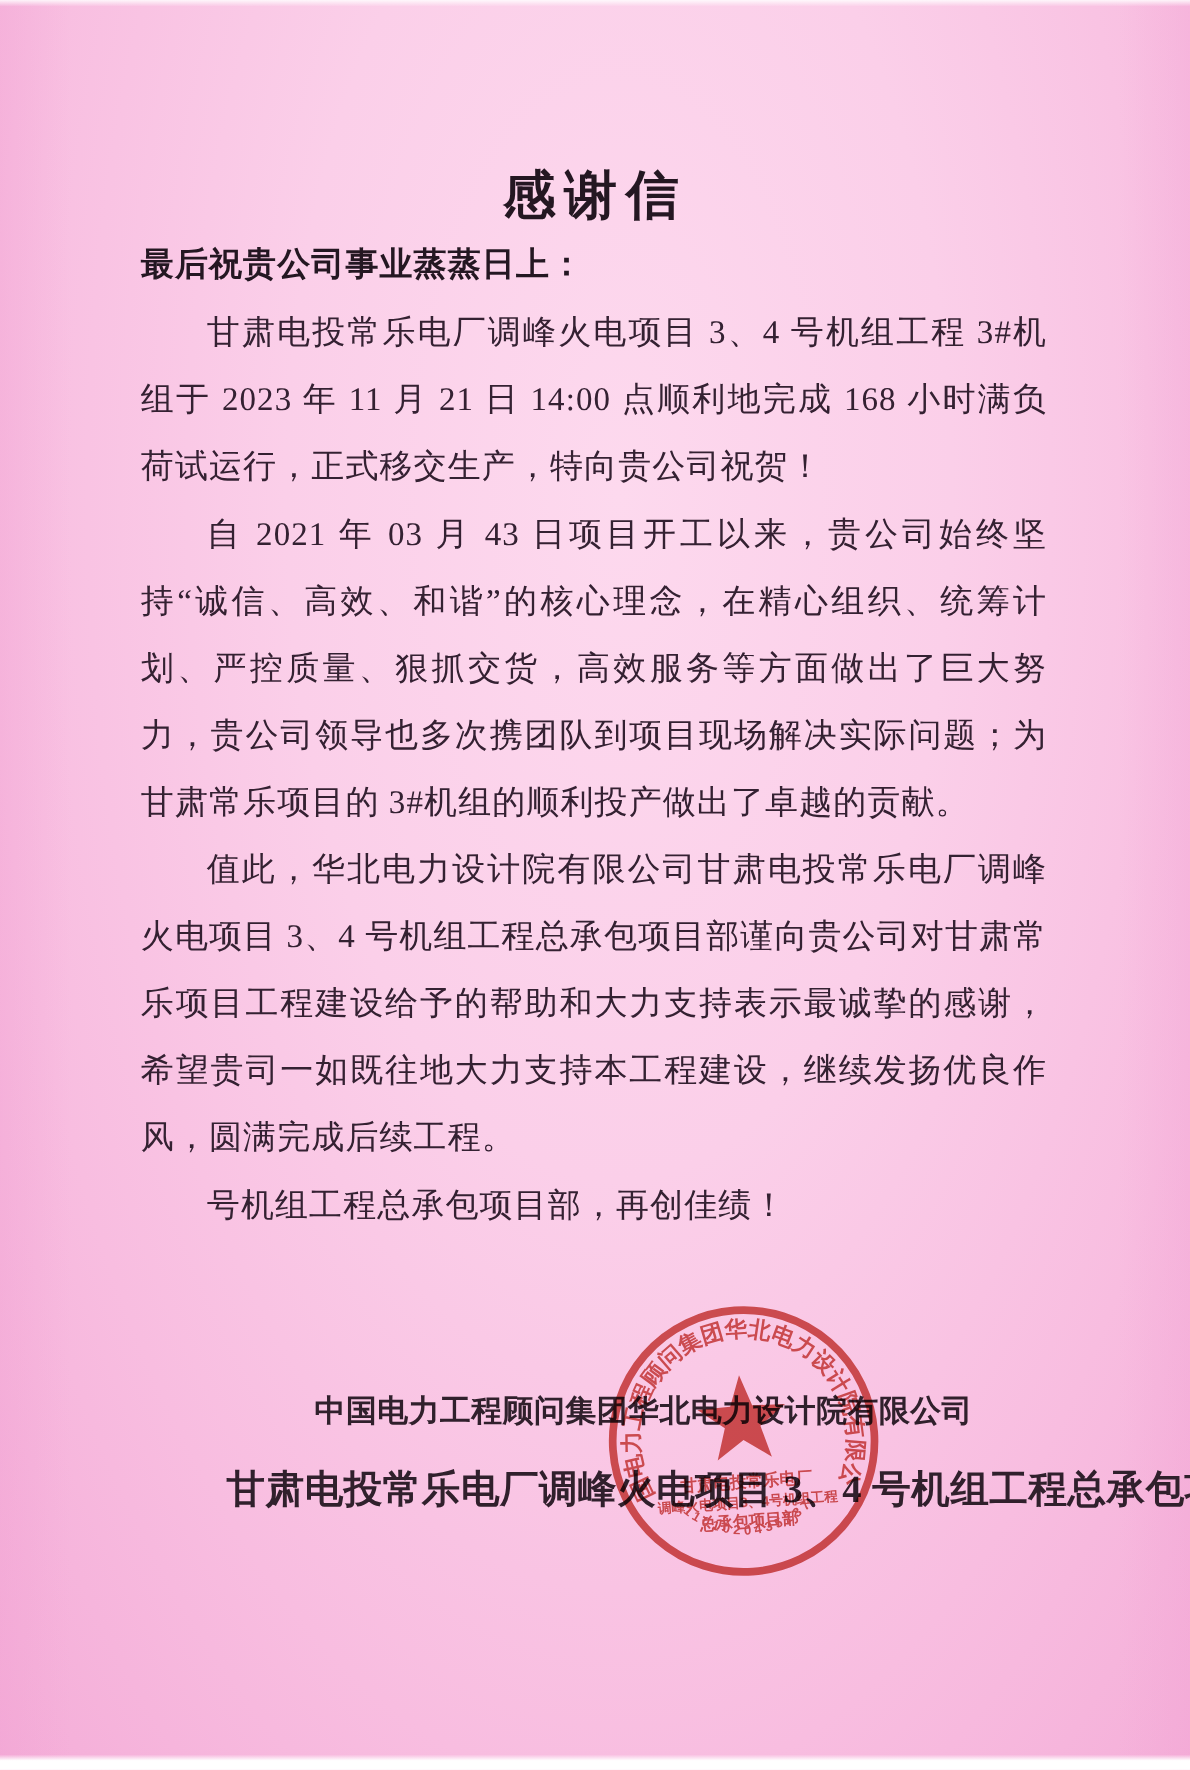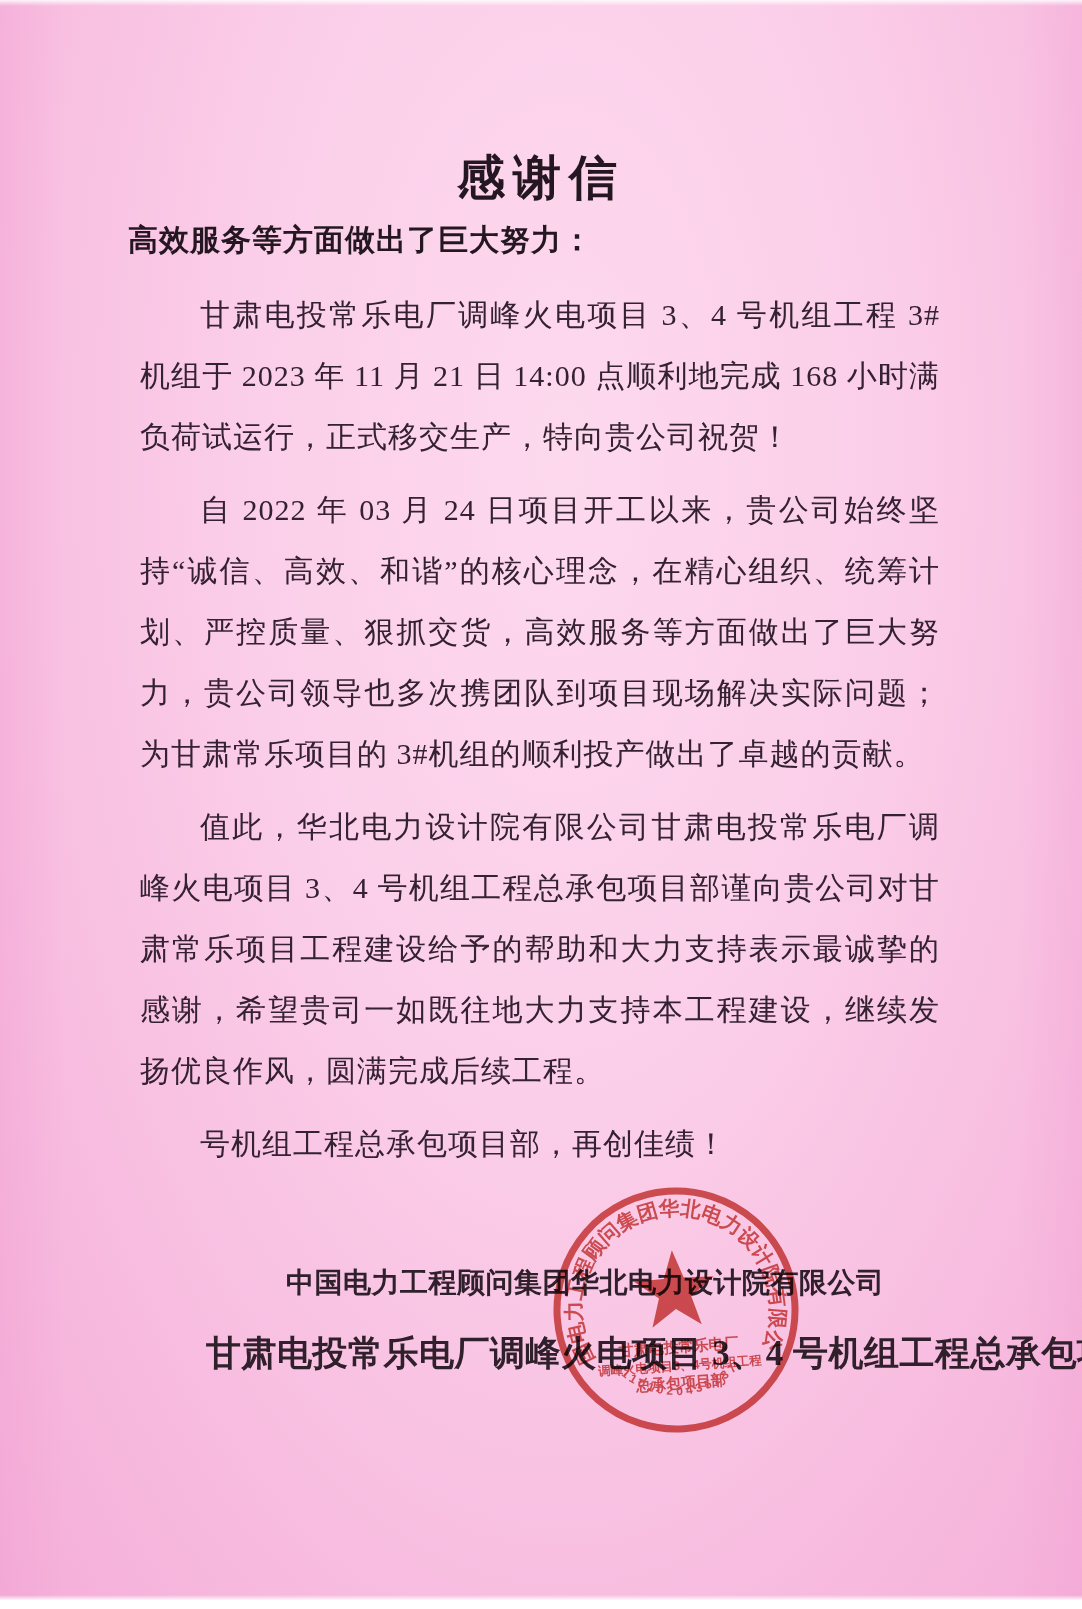--- a/index.html
+++ b/index.html
@@ -30,21 +30,21 @@
     position:absolute;left:128px;top:220px;
     font-size:30px;font-weight:bold;letter-spacing:1px;
     color:#241722;white-space:nowrap;
   }
   .body-text{
     position:absolute;left:128px;top:272px;width:824px;
     font-size:30px;line-height:61px;letter-spacing:1px;
     color:#342132;
     text-align:justify;
   }
-  .body-text p{margin:12px;text-indent:2em;}
+  .body-text p{margin:0;text-indent:2em;}
   .sig-line{
     position:absolute;
     font-size:28px;font-weight:bold;letter-spacing:0.5px;
     color:#30202c;white-space:nowrap;
   }
   .sig-line.l1{left:286px;top:1264px;}
   .sig-line.l2{left:206px;top:1330px;font-size:35px;}
   .stamp{
     position:absolute;left:546px;top:1180px;
     width:260px;height:260px;
@@ -56,25 +56,25 @@
   .stamp text{fill:#c43a32;font-family:"Liberation Sans","DejaVu Sans",sans-serif;font-weight:bold;}
 </style>
 </head>
 <body>
 
 <div class="page">
   <div class="edge-top"></div>
 
   <div class="title">感谢信</div>
 
-  <div class="salutation">高效服务等方面做出了巨大努力：</div>
+  <div class="salutation">最后祝贵公司事业蒸蒸日上：</div>
 
   <div class="body-text">
     <p>甘肃电投常乐电厂调峰火电项目 3、4 号机组工程 3#机组于 2023 年 11 月 21 日 14:00 点顺利地完成 168 小时满负荷试运行，正式移交生产，特向贵公司祝贺！</p>
-    <p>自 2022 年 03 月 24 日项目开工以来，贵公司始终坚持“诚信、高效、和谐”的核心理念，在精心组织、统筹计划、严控质量、狠抓交货，高效服务等方面做出了巨大努力，贵公司领导也多次携团队到项目现场解决实际问题；为甘肃常乐项目的 3#机组的顺利投产做出了卓越的贡献。</p>
+    <p>自 2021 年 03 月 43 日项目开工以来，贵公司始终坚持“诚信、高效、和谐”的核心理念，在精心组织、统筹计划、严控质量、狠抓交货，高效服务等方面做出了巨大努力，贵公司领导也多次携团队到项目现场解决实际问题；为甘肃常乐项目的 3#机组的顺利投产做出了卓越的贡献。</p>
     <p>值此，华北电力设计院有限公司甘肃电投常乐电厂调峰火电项目 3、4 号机组工程总承包项目部谨向贵公司对甘肃常乐项目工程建设给予的帮助和大力支持表示最诚挚的感谢，希望贵司一如既往地大力支持本工程建设，继续发扬优良作风，圆满完成后续工程。</p>
     <p>号机组工程总承包项目部，再创佳绩！</p>
   </div>
 
   <div class="sig-line l1">中国电力工程顾问集团华北电力设计院有限公司</div>
   <div class="sig-line l2">甘肃电投常乐电厂调峰火电项目 3、4 号机组工程总承包项目部</div>
 
   <svg class="stamp" viewBox="0 0 260 260" aria-hidden="true">
     <defs>
       <path id="ringPath" d="M 47.7 177.5 A 95 95 0 1 1 212.3 177.5" fill="none"></path>

